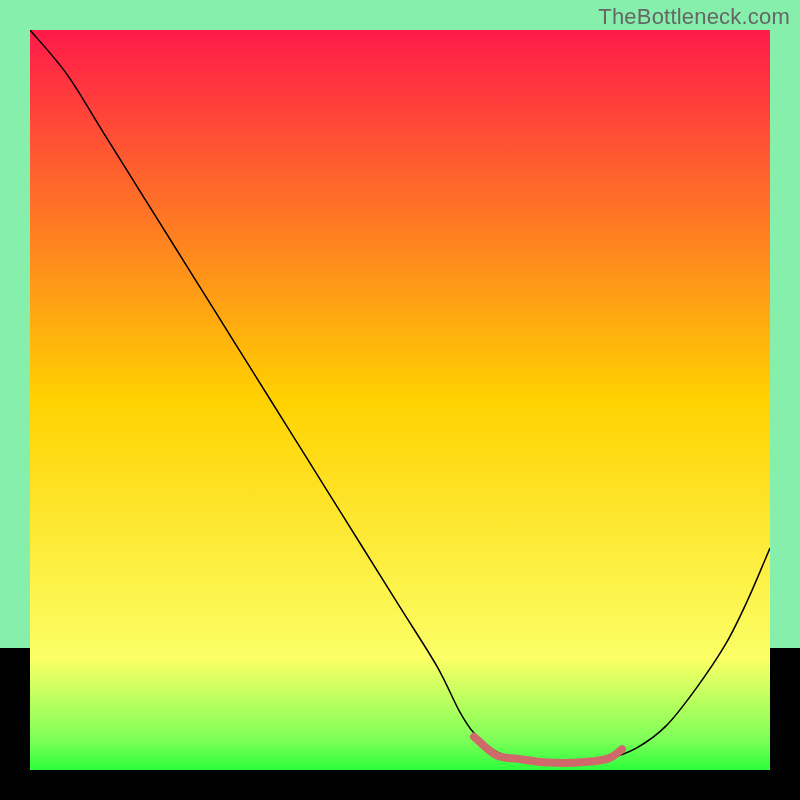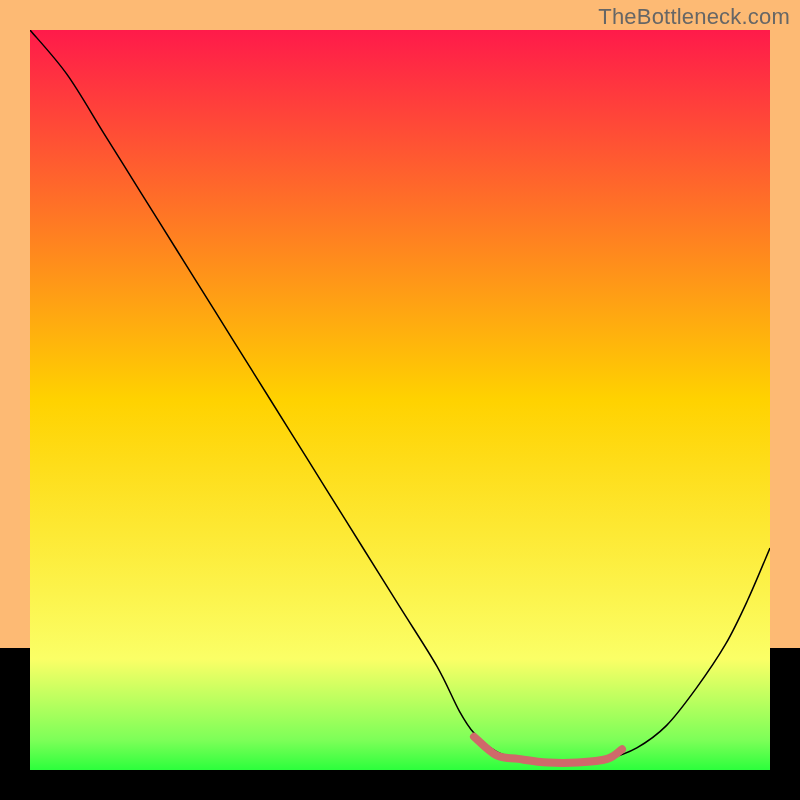--- a/index.html
+++ b/index.html
@@ -7,21 +7,21 @@
     padding: 0;
     width: 800px;
     height: 800px;
     background: #000;
     overflow: hidden;
   }
   .frame {
     position: relative;
     width: 800px;
     height: 648px;
-    background: #fdba74;
+    background: #86efac;
     text-align: center;
   }
   .watermark {
     position: absolute;
     top: 4px;
     right: 10px;
     color: #666;
     font-family: Arial, Helvetica, sans-serif;
     font-size: 22px;
     letter-spacing: 0.2px;

